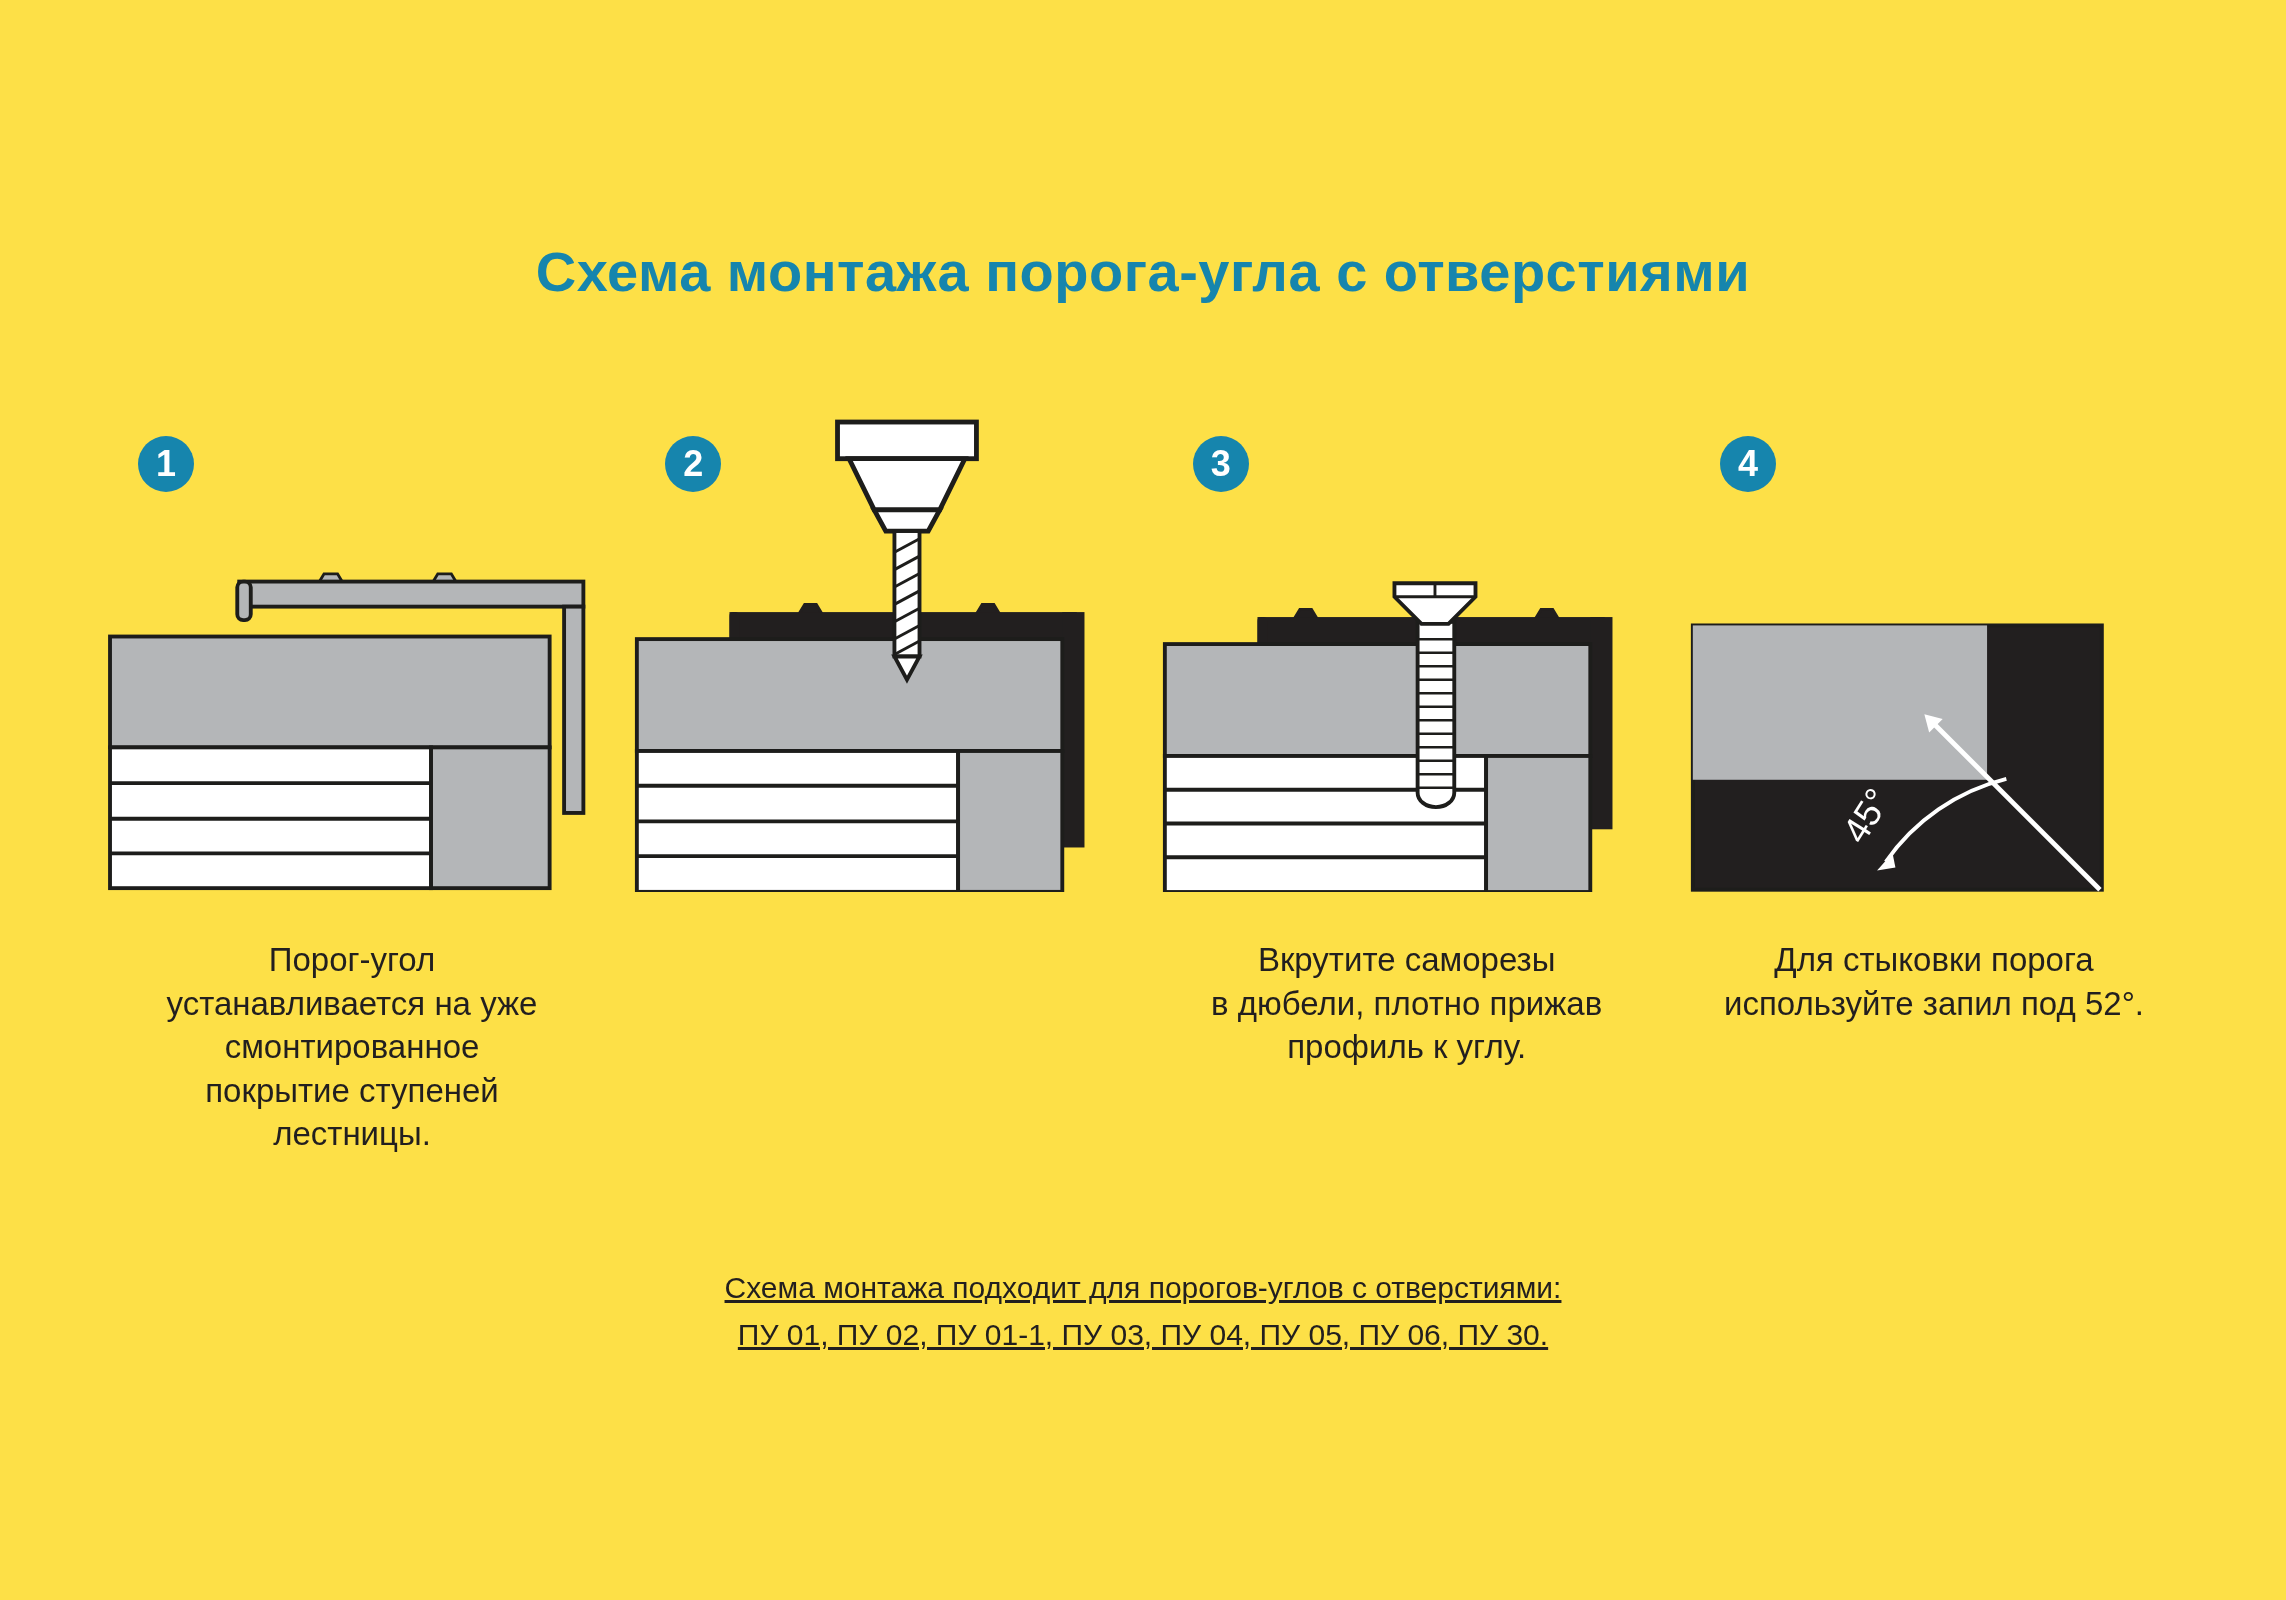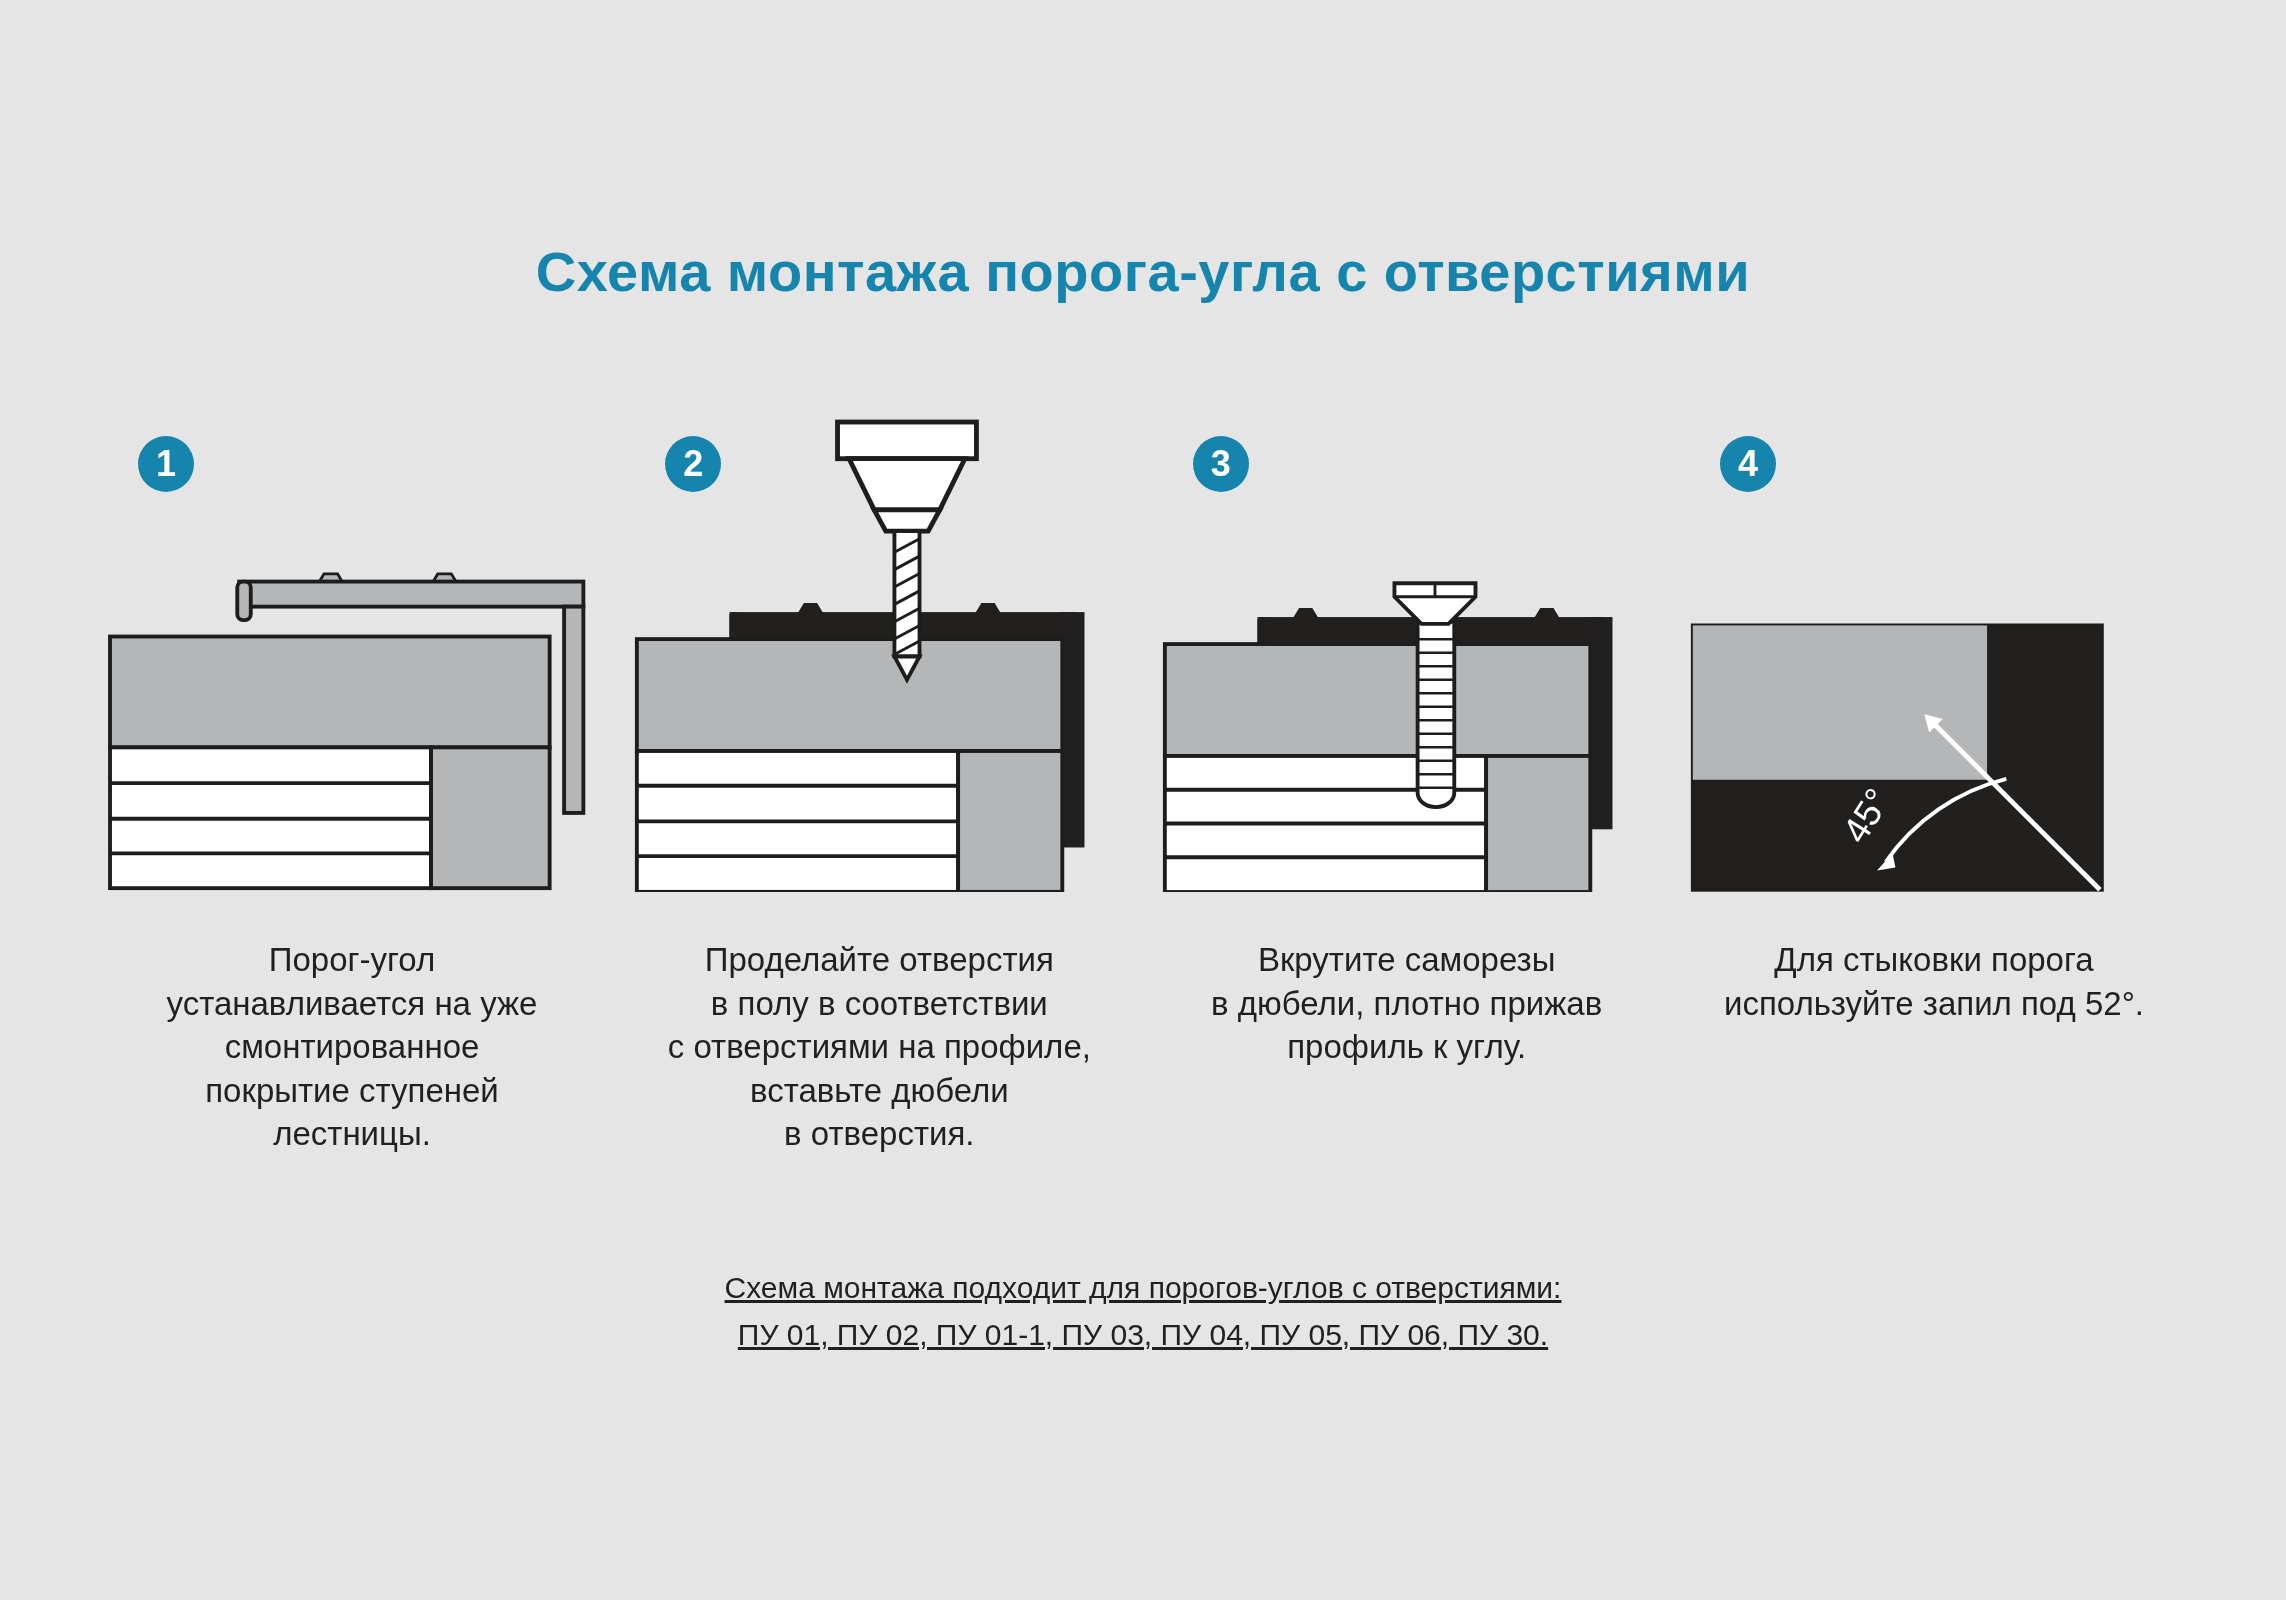--- a/index.html
+++ b/index.html
@@ -3,21 +3,21 @@
 <meta charset="utf-8">
 <style>
   * { box-sizing: border-box; }
   html, body { margin: 0; padding: 0; }
   body {
     width: 2286px; height: 1601px;
     background: #ffffff;
     font-family: "Liberation Sans", sans-serif;
     color: #221f1f;
   }
-  .page { position: relative; width: 2286px; height: 1601px; overflow: hidden; background: #e5e5e5; }
+  .page { position: relative; width: 2286px; height: 1601px; overflow: hidden; background: #fde047; }
 
   .title {
     position: absolute; top: 239px; left: 0; width: 100%;
     text-align: center;
     font-size: 56px; font-weight: bold;
     color: var(--accent, #1685ad);
     letter-spacing: 0.5px;
   }
 
   .steps {
@@ -126,25 +126,20 @@
             <line x1="271" y1="156" x2="297" y2="142" stroke="#1d1d1b" stroke-width="3"></line>
             <line x1="271" y1="174" x2="297" y2="160" stroke="#1d1d1b" stroke-width="3"></line>
             <line x1="271" y1="192" x2="297" y2="178" stroke="#1d1d1b" stroke-width="3"></line>
             <line x1="271" y1="210" x2="297" y2="196" stroke="#1d1d1b" stroke-width="3"></line>
             <line x1="271" y1="228" x2="297" y2="214" stroke="#1d1d1b" stroke-width="3"></line>
             <line x1="271" y1="244" x2="297" y2="230" stroke="#1d1d1b" stroke-width="3"></line>
             <polygon points="271,246 297,246 284,270" fill="#ffffff" stroke="#1d1d1b" stroke-width="4"></polygon>
           </g>
         </svg>
       </div>
-      <div class="caption">Проделайте отверстия
-в полу в соответствии
-с отверстиями на профиле,
-вставьте дюбели
-в отверстия.</div>
     </div>
 
     <div class="step">
       <div class="step-number">3</div>
       <div class="illus">
         <svg width="492" height="328" viewBox="0 0 510 340">
           <g>
             <polygon points="138,57 144,47 156,47 162,57" fill="#221f1f" stroke="#221f1f" stroke-width="3"></polygon>
             <polygon points="388,57 394,47 406,47 412,57" fill="#221f1f" stroke="#221f1f" stroke-width="3"></polygon>
             <rect x="100" y="55" width="360" height="28" fill="#221f1f"></rect>

